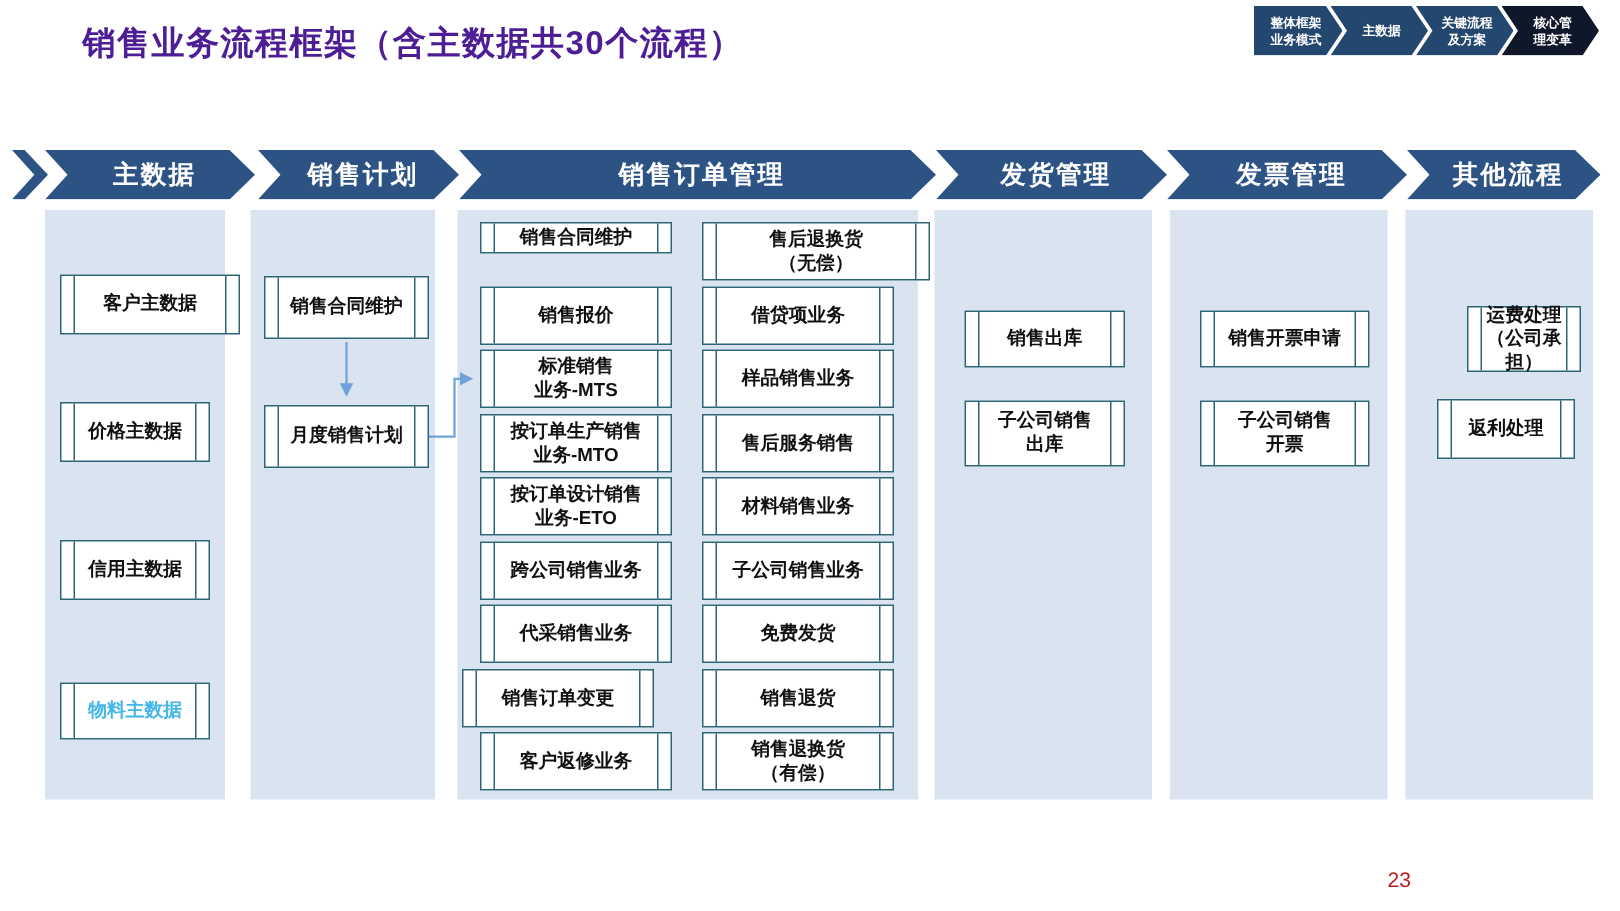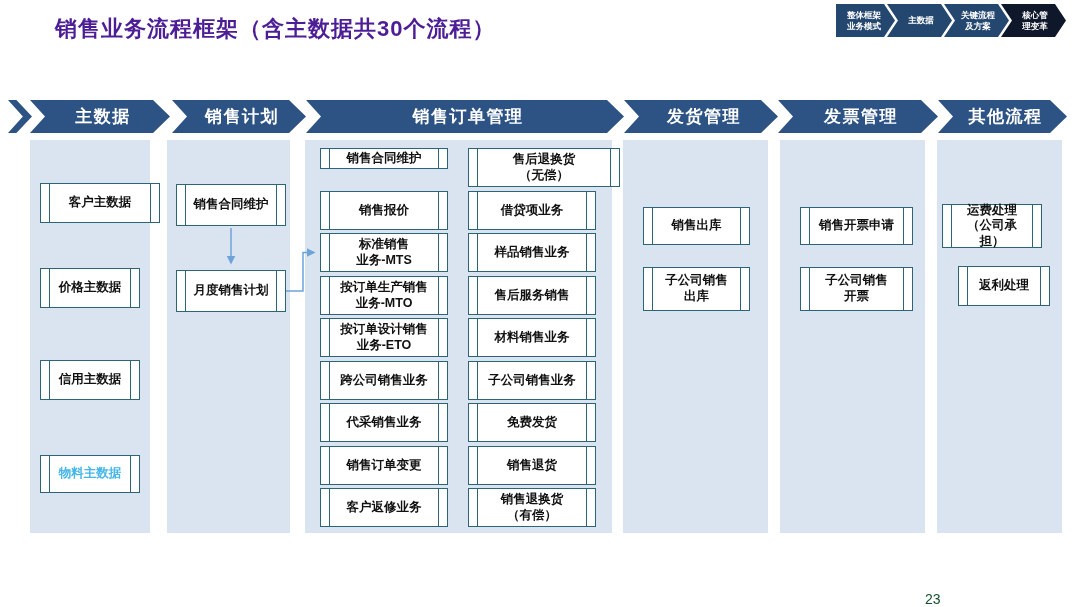--- a/index.html
+++ b/index.html
@@ -43,21 +43,21 @@
     content:""; position:absolute; top:0; bottom:0; width:0; border-left:1.5px solid #2c6676;
   }
   .pbox::before { left:8px; }
   .pbox::after  { right:8px; }
   .pbox .lbl {
     font-size:12.5px; font-weight:bold; color:#111111; white-space:pre-line;
     line-height:1.25; padding:0 12px;
   }
   .pbox.hl .lbl { color:#45b6e8; }
   .overlay { position:absolute; left:0; top:0; z-index:3; pointer-events:none; }
-  .pagenum { position:absolute; left:925px; top:591px; font-size:14px; color:#14532d; }
+  .pagenum { position:absolute; left:925px; top:578px; font-size:14px; color:#b91c1c; }
 </style>
 </head>
 <body>
 
 <div class="title">销售业务流程框架（含主数据共30个流程）</div>
 
 <div class="badges">
   <div class="badge first">整体框架
 业务模式</div>
   <div class="badge">主数据</div>
@@ -119,21 +119,21 @@
 <div class="pbox" style="left:320px;top:318px;width:128px;height:39px">
     <span class="lbl">按订单设计销售
 业务-ETO</span>
   </div>
 <div class="pbox" style="left:320px;top:361px;width:128px;height:39px">
     <span class="lbl">跨公司销售业务</span>
   </div>
 <div class="pbox" style="left:320px;top:403px;width:128px;height:39px">
     <span class="lbl">代采销售业务</span>
   </div>
-<div class="pbox" style="left:320px;top:446px;width:128px;height:39px">
+<div class="pbox" style="left:308px;top:446px;width:128px;height:39px">
     <span class="lbl">销售订单变更</span>
   </div>
 <div class="pbox" style="left:320px;top:488px;width:128px;height:39px">
     <span class="lbl">客户返修业务</span>
   </div>
 
 <div class="pbox" style="left:468px;top:148px;width:152px;height:39px">
     <span class="lbl">售后退换货
 （无偿）</span>
   </div>
@@ -172,21 +172,21 @@
   </div>
 
 <div class="pbox" style="left:800px;top:207px;width:113px;height:38px">
     <span class="lbl">销售开票申请</span>
   </div>
 <div class="pbox" style="left:800px;top:267px;width:113px;height:44px">
     <span class="lbl">子公司销售
 开票</span>
   </div>
 
-<div class="pbox" style="left:942px;top:204px;width:100px;height:44px">
+<div class="pbox" style="left:978px;top:204px;width:76px;height:44px">
     <span class="lbl">运费处理
 （公司承担）</span>
   </div>
 <div class="pbox" style="left:958px;top:266px;width:92px;height:40px">
     <span class="lbl">返利处理</span>
   </div>
 
 <svg class="overlay" width="1080" height="607">
   <defs>
     <marker id="arr" markerWidth="7" markerHeight="7" refX="5" refY="3" orient="auto">

